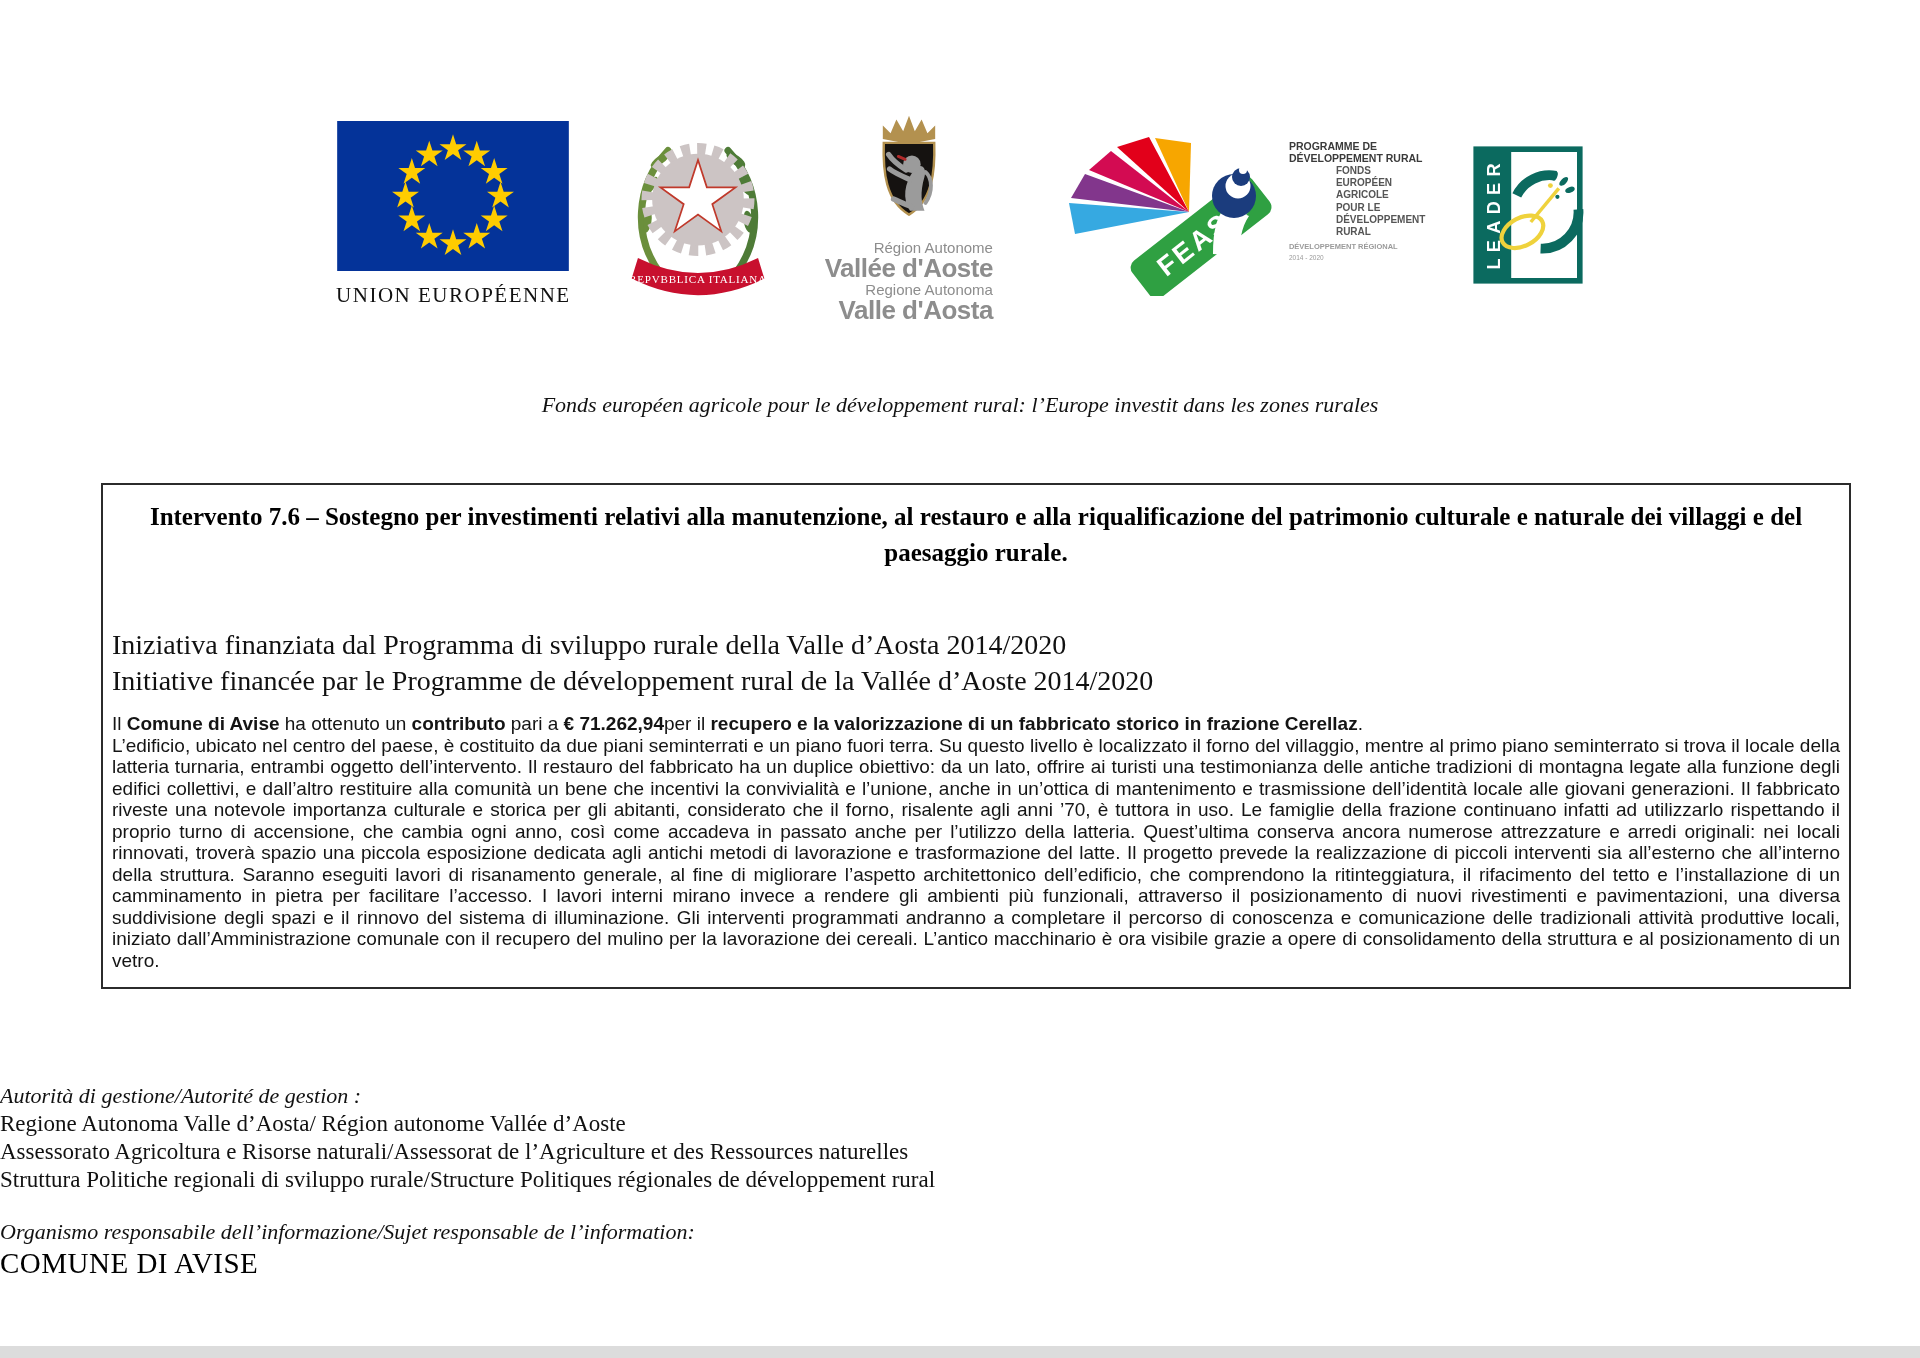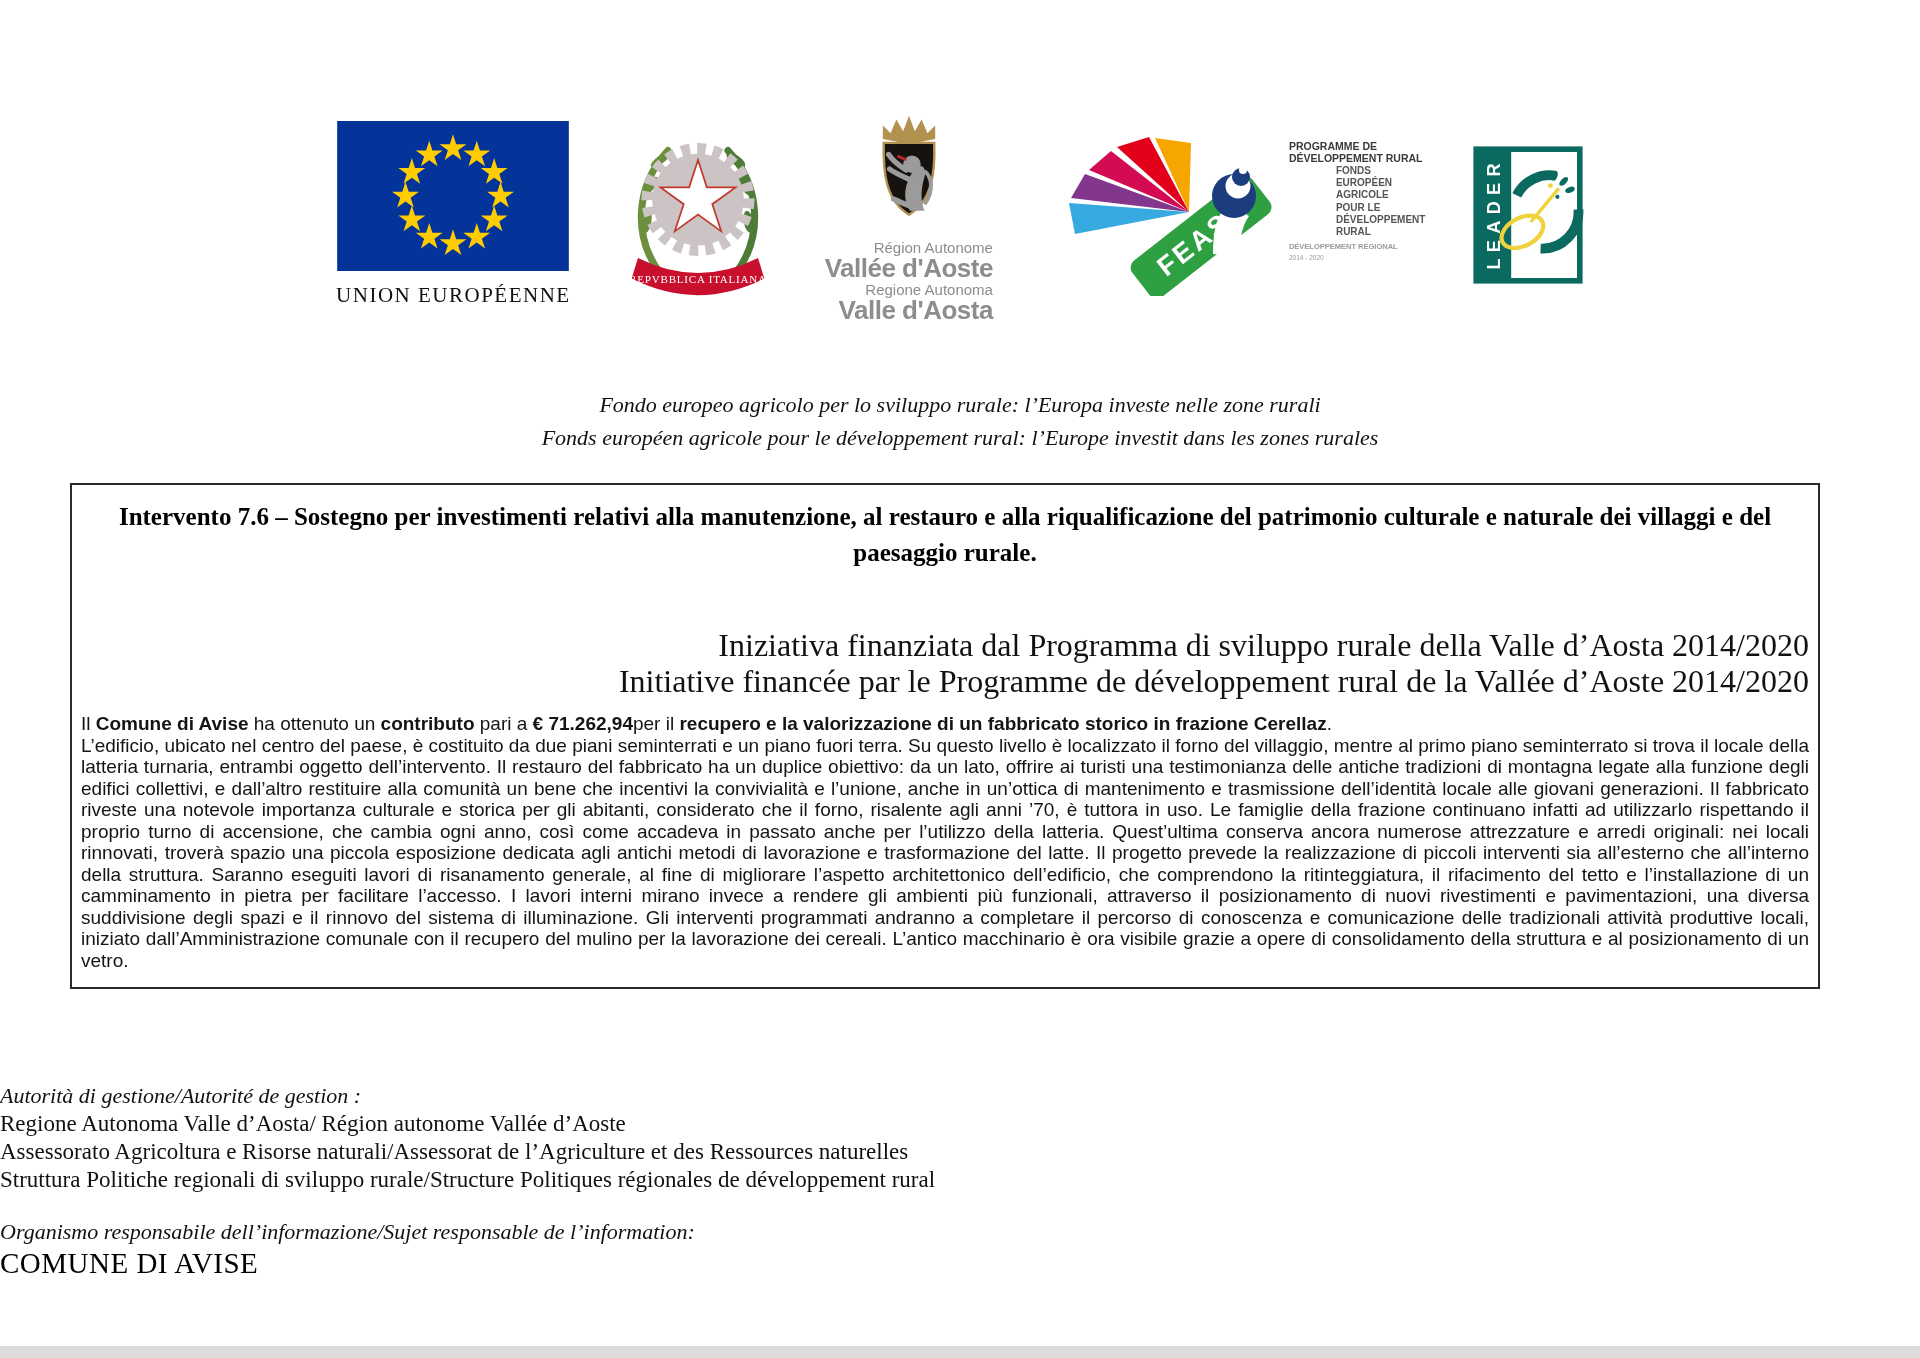--- a/index.html
+++ b/index.html
@@ -27,31 +27,31 @@
   .feasr-line  { font-size:10px; font-weight:bold; color:#555; line-height:1.2; margin-top:1px;padding-left:47px; }
   .feasr-line3 { font-size:7.5px; color:#9a9a9a; font-weight:bold; margin-top:4px; }
   .feasr-years { font-size:6.5px; color:#9a9a9a; margin-top:3px; }
   
   .subtitle {
     position:absolute; top:388px; left:0; width:1920px; text-align:center;
     font-style:italic; font-size:22px; line-height:33px; color:#111;
   }
   
   .main-box {
-    position:absolute; top:483px; left:70px; width:1750px;
+    position:absolute; top:483px; left:101px; width:1750px;
     border:2px solid #2b2b2b; background:#fff;
     padding:14px 9px 16px 9px;
   }
   .box-title {
     text-align:center; font-weight:bold; font-size:25px; line-height:36px; color:#000;
   }
   .box-gap-a { height:30px; }
   .box-gap-b { height:26px; }
   .box-financed {
-    text-align:right; font-size:32px; line-height:36px; color:#111;
+    text-align:left; font-size:28px; line-height:36px; color:#111;
   }
   .box-gap-c { height:14px; }
   .box-paragraph {
     font-family:"Liberation Sans", sans-serif; font-size:19px; line-height:21.5px;
     color:#141414;
   }
   .box-paragraph .intro { display:block; }
   .box-paragraph .bodytext { display:block; text-align:justify; }
   
   .footer {
@@ -185,21 +185,20 @@
         <ellipse cx="140" cy="64" rx="7" ry="4" transform="rotate(-20 140 64)" fill="#0B6A5F"></ellipse>
         <ellipse cx="118" cy="44" rx="7" ry="4" transform="rotate(-70 118 44)" fill="#0B6A5F"></ellipse>
         <circle cx="112" cy="58" r="3.5" fill="#EFD23C"></circle>
         <circle cx="122" cy="74" r="3" fill="#0B6A5F"></circle>
       </g>
     </svg>
   </div>
 </div>
 
 <div class="subtitle">
-  <div>Fondo europeo agricolo per lo sviluppo rurale: l’Europa investe nelle zone rurali</div>
   <div>Fonds européen agricole pour le développement rural: l’Europe investit dans les zones rurales</div>
 </div>
 
 <div class="main-box">
   <div class="box-title">Intervento 7.6 – Sostegno per investimenti relativi alla manutenzione, al restauro e alla riqualificazione del patrimonio culturale e naturale dei villaggi e del paesaggio rurale.</div>
   <div class="box-gap-a"></div>
   <div class="box-gap-b"></div>
   <div class="box-financed">
     <div>Iniziativa finanziata dal Programma di sviluppo rurale della Valle d’Aosta 2014/2020</div>
     <div>Initiative financée par le Programme de développement rural de la Vallée d’Aoste 2014/2020</div>

